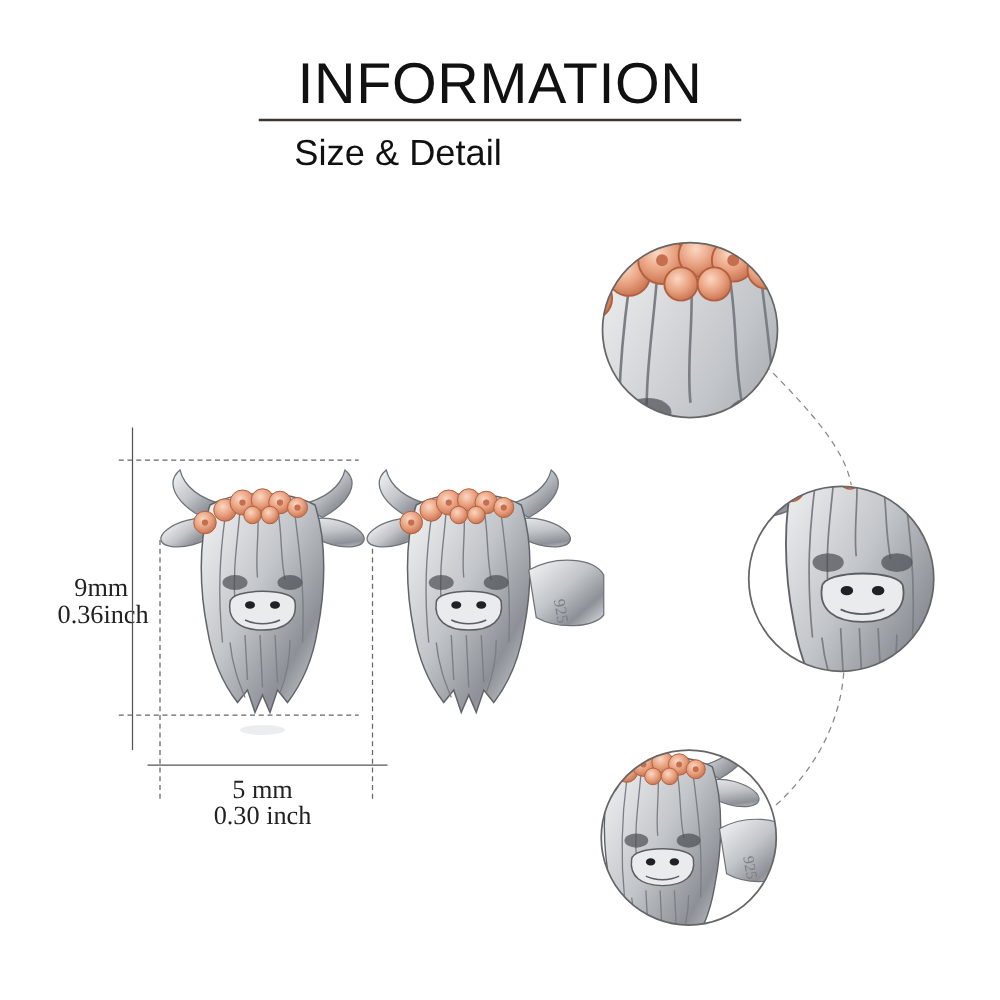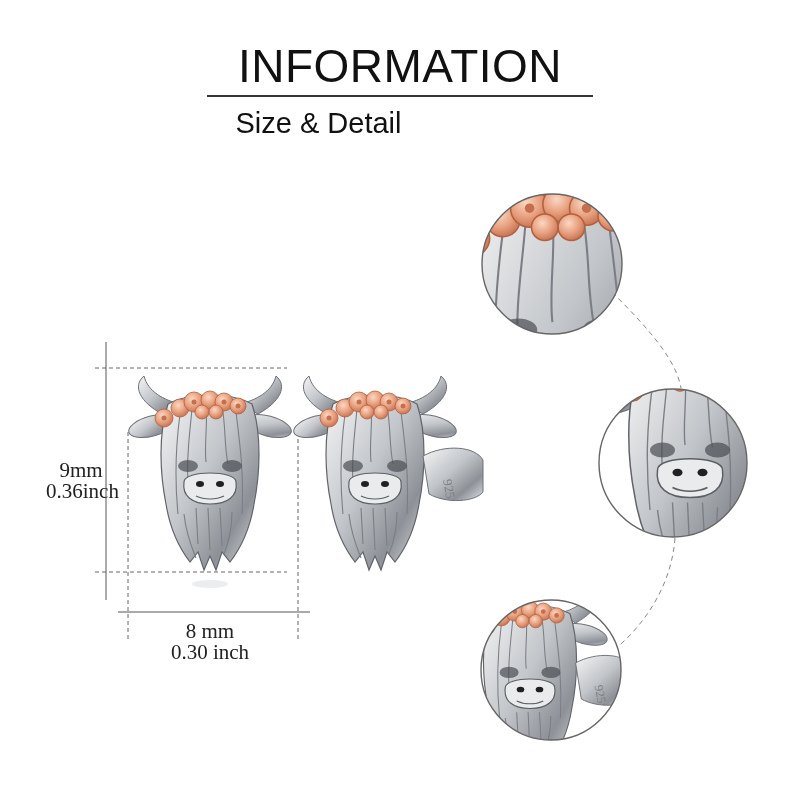--- a/index.html
+++ b/index.html
@@ -25,21 +25,21 @@
 
 <div class="abs title">INFORMATION</div>
 <div class="abs title-rule"></div>
 <div class="abs subtitle">Size &amp; Detail</div>
 
 <div class="abs dim-text" style="left:46px; top:460px; width:70px;">
   <div>9mm</div>
   <div>0.36inch</div>
 </div>
 <div class="abs dim-text" style="left:160px; top:621px; width:100px;">
-  <div>8 mm</div>
+  <div>5 mm</div>
   <div>0.30 inch</div>
 </div>
 
 <svg class="overlay" width="800" height="800" viewBox="0 0 800 800" xmlns="http://www.w3.org/2000/svg">
   <defs>
     <linearGradient id="silver" x1="0" y1="0" x2="1" y2="1">
       <stop offset="0" stop-color="#f4f5f6"></stop>
       <stop offset="0.45" stop-color="#c2c5c9"></stop>
       <stop offset="0.75" stop-color="#8d9197"></stop>
       <stop offset="1" stop-color="#dfe1e3"></stop>

